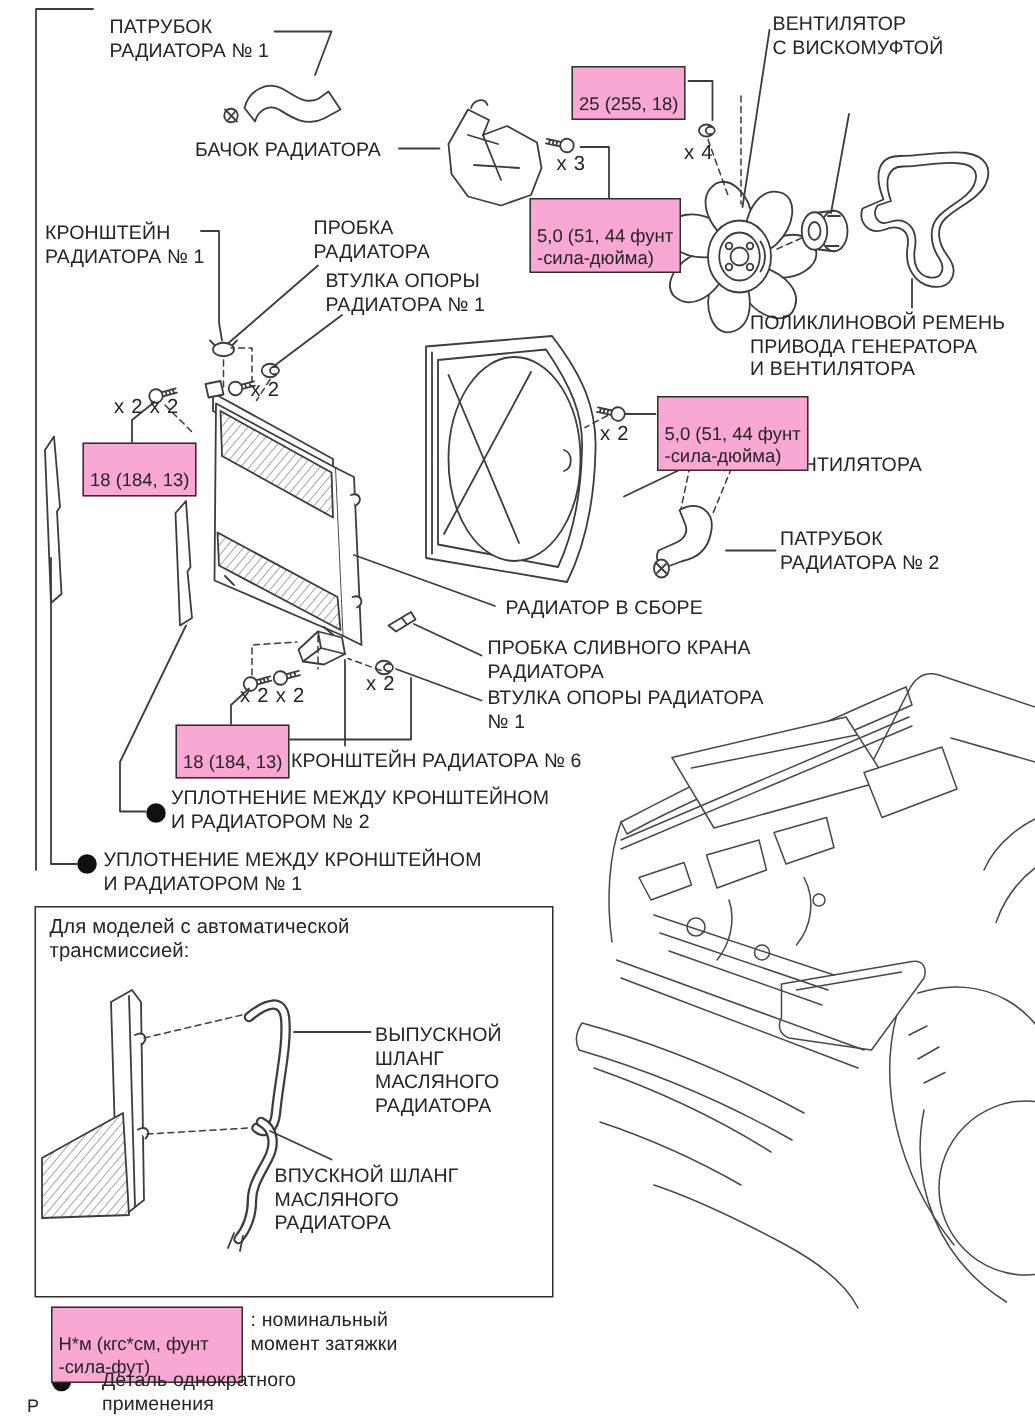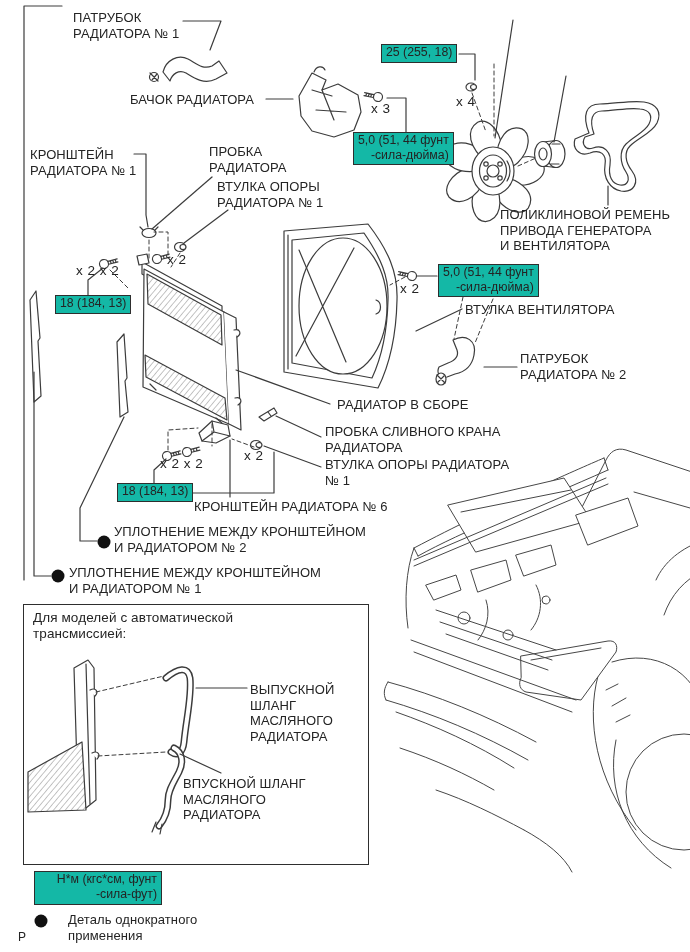--- a/index.html
+++ b/index.html
@@ -2,22 +2,22 @@
 <html><head>
 <meta charset="utf-8">
 <style>
   html,body{margin:0;padding:0;background:#fff;}
   #canvas{
     position:relative;width:690px;height:952px;background:#ffffff;overflow:hidden;
     font-family:"Liberation Sans","DejaVu Sans",sans-serif;color:#242424;margin-left:16px;
   }
   .lbl{position:absolute;font-size:13px;line-height:15.5px;white-space:pre-line;letter-spacing:.1px;}
   .qty{position:absolute;font-size:13.5px;letter-spacing:.5px;}
-  .tq{position:absolute;border:1.4px solid #2e2e2e;background:#14b8a6;font-size:12.3px;
-      line-height:14.5px;padding:0 4px 2px 4px;white-space:pre-line;text-align:right;}
+  .tq{position:absolute;border:1.4px solid #2e2e2e;background:#f9a8d4;font-size:12.3px;
+      line-height:14.5px;padding:17px 4px 2px 4px;white-space:pre-line;}
   .frame{position:absolute;border:1.6px solid #2e2e2e;background:transparent;}
   svg{position:absolute;left:0;top:0;}
   .footer{position:absolute;font-size:12px;}
 </style>
 </head>
 <body>
 
 <div id="canvas">
 
   <svg width="690" height="952" viewBox="0 0 690 952">
@@ -267,20 +267,22 @@
 
   <div class="lbl" style="left:57px;top:10px">ПАТРУБОК
 РАДИАТОРА № 1</div>
   <div class="lbl" style="left:114px;top:92px">БАЧОК РАДИАТОРА</div>
   <div class="lbl" style="left:14px;top:147px">КРОНШТЕЙН
 РАДИАТОРА № 1</div>
   <div class="lbl" style="left:193px;top:144px">ПРОБКА
 РАДИАТОРА</div>
   <div class="lbl" style="left:201px;top:179px">ВТУЛКА ОПОРЫ
 РАДИАТОРА № 1</div>
+  <div class="lbl" style="left:499px;top:8px">ВЕНТИЛЯТОР
+С ВИСКОМУФТОЙ</div>
   <div class="lbl" style="left:484px;top:207px">ПОЛИКЛИНОВОЙ РЕМЕНЬ
 ПРИВОДА ГЕНЕРАТОРА
 И ВЕНТИЛЯТОРА</div>
   <div class="lbl" style="left:449px;top:302px">ВТУЛКА ВЕНТИЛЯТОРА</div>
   <div class="lbl" style="left:504px;top:351px">ПАТРУБОК
 РАДИАТОРА № 2</div>
   <div class="lbl" style="left:321px;top:397px">РАДИАТОР В СБОРЕ</div>
   <div class="lbl" style="left:309px;top:424px">ПРОБКА СЛИВНОГО КРАНА
 РАДИАТОРА</div>
   <div class="lbl" style="left:309px;top:457px">ВТУЛКА ОПОРЫ РАДИАТОРА
@@ -313,17 +315,19 @@
   <div class="lbl" style="left:234px;top:682px">ВЫПУСКНОЙ
 ШЛАНГ
 МАСЛЯНОГО
 РАДИАТОРА</div>
   <div class="lbl" style="left:167px;top:776px">ВПУСКНОЙ ШЛАНГ
 МАСЛЯНОГО
 РАДИАТОРА</div>
 
   <div class="tq" style="left:18px;top:871px;width:118px;height:30px">Н*м (кгс*см, фунт
 -сила-фут)</div>
+  <div class="lbl" style="left:151px;top:872px">: номинальный
+момент затяжки</div>
   <div class="lbl" style="left:52px;top:912px">Деталь однократного
 применения</div>
   <div class="footer" style="left:2px;top:930px">Р</div>
 
 </div>
 
 </body></html>

